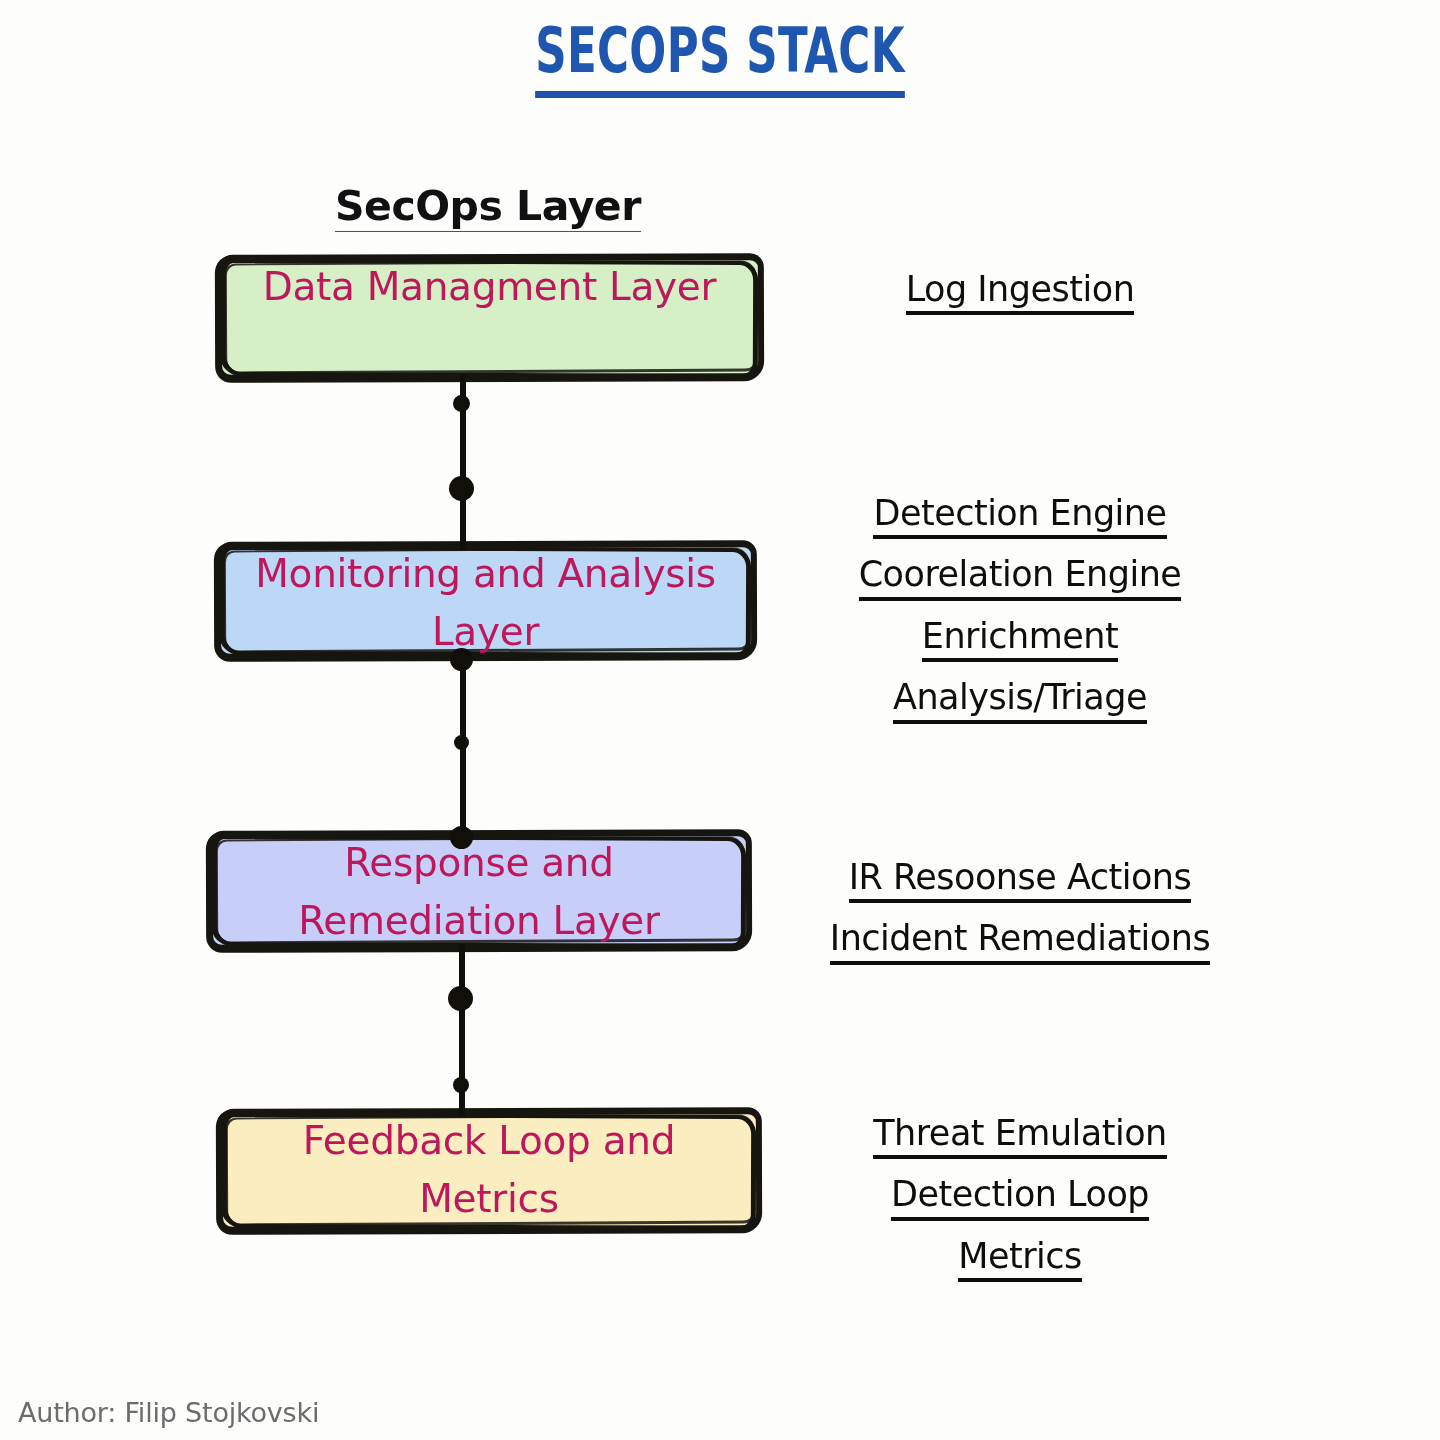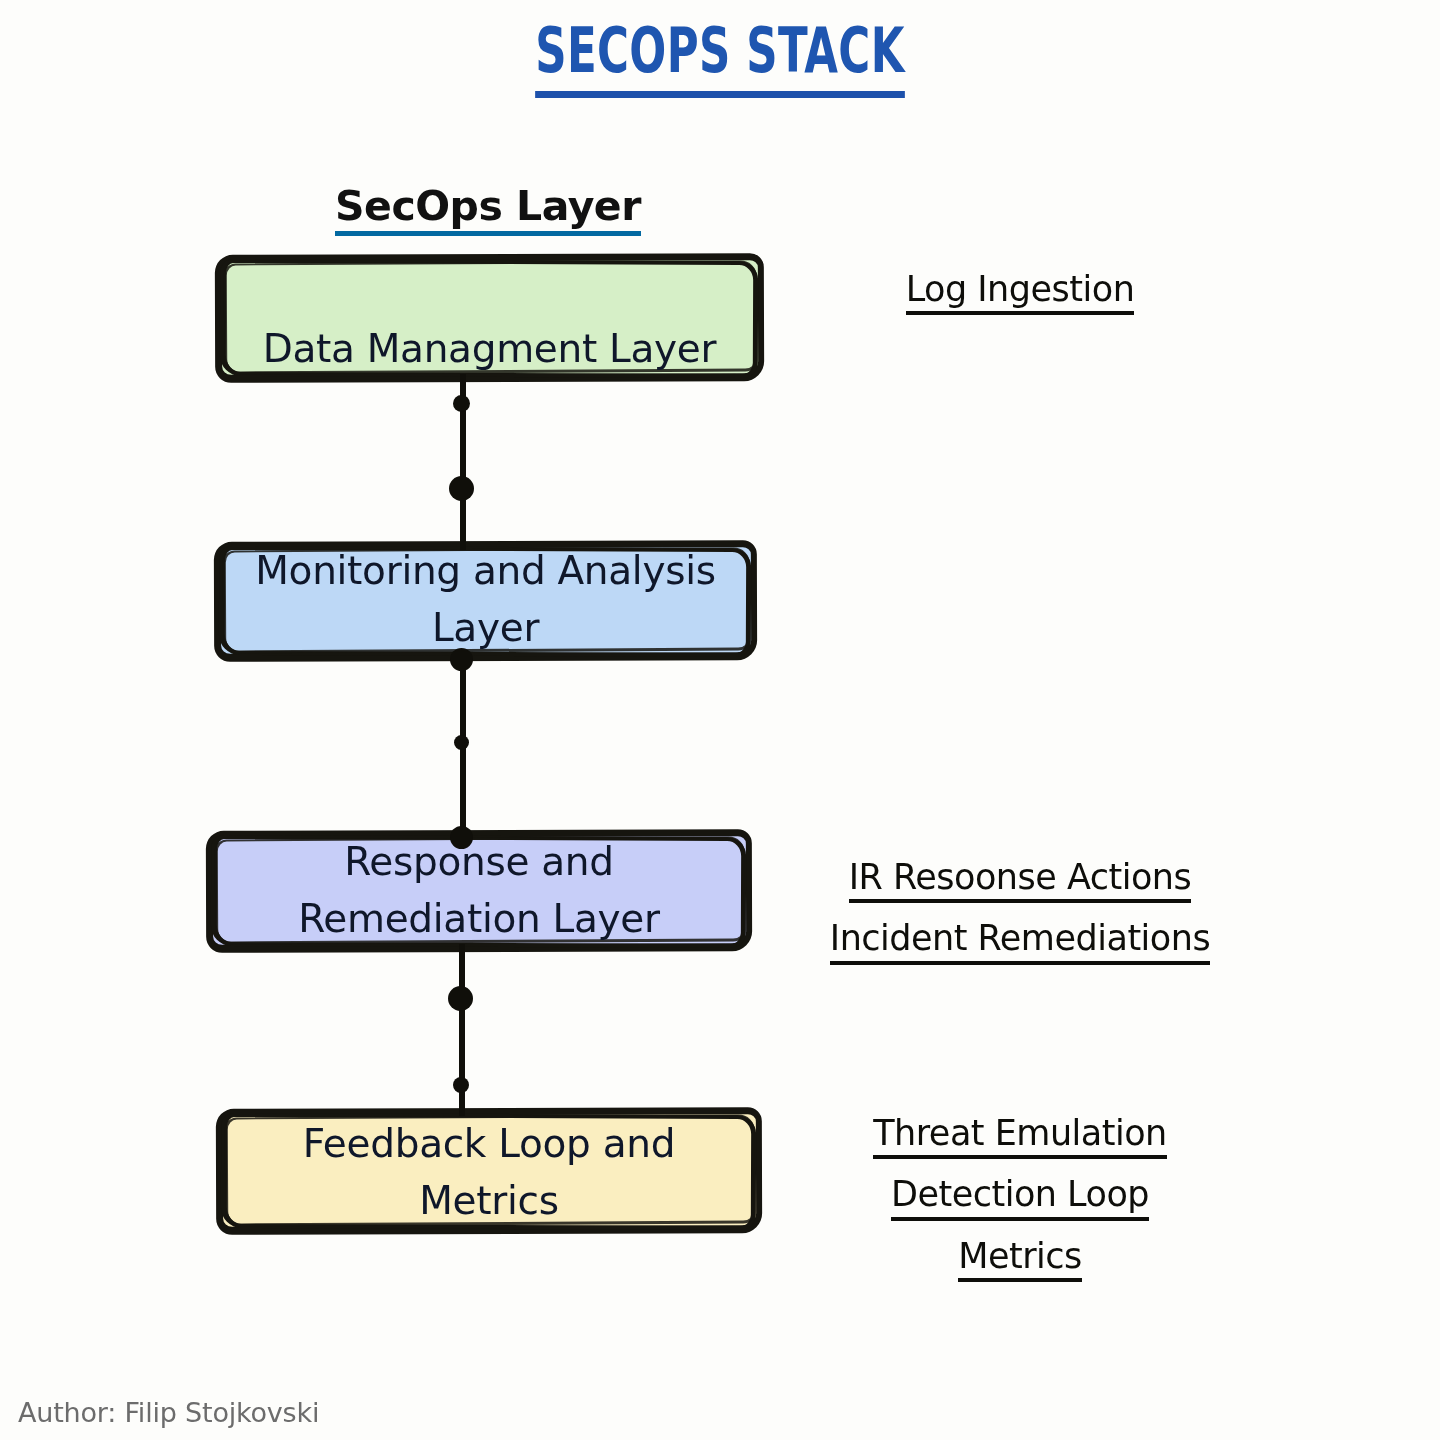--- a/index.html
+++ b/index.html
@@ -51,36 +51,36 @@
     width: 550px;
     text-align: center;
     font-family: "DejaVu Sans", sans-serif;
     font-size: 41px;
     font-weight: 700;
     color: #111;
     letter-spacing: -0.5px;
   }
   #col-heading .tx {
     display: inline-block;
-    border-bottom: 5px solid #0369a1;
+    border-bottom: 1px solid #0369a1;
     padding-bottom: 1px;
   }
 
   
   .node {
     position: absolute;
     box-sizing: border-box;
     display: flex;
-    align-items: flex-end;
+    align-items: flex-start;
     justify-content: center;
     text-align: center;
     font-family: "DejaVu Sans", sans-serif;
     font-size: 39px;
     font-weight: 400;
-    color: #0f172a;
+    color: #be185d;
     line-height: 1.48;
     letter-spacing: -0.3px;
     border-radius: 14px;
   }
   .node .label { position: relative; z-index: 3; padding: 0 12px; }
 
   
   .sketch {
     position: absolute;
     left: 0; top: 0; right: 0; bottom: 0;
@@ -215,20 +215,26 @@
         <i></i>
         <i></i>
       </span>
     <span class="label" style="max-width:400px;">Feedback Loop and Metrics</span>
   </div>
 
   <div class="cap-group" style="left:820px; top:268px; width:400px;">
     <span class="cap">Log Ingestion</span>
   </div>
 
+  <div class="cap-group" style="left:820px; top:492px; width:400px;">
+    <span class="cap">Detection Engine</span>
+    <span class="cap">Coorelation Engine</span>
+    <span class="cap">Enrichment</span>
+    <span class="cap">Analysis/Triage</span>
+  </div>
 
   <div class="cap-group" style="left:820px; top:856px; width:400px;">
     <span class="cap">IR Resoonse Actions</span>
     <span class="cap">Incident Remediations</span>
   </div>
 
   <div class="cap-group" style="left:820px; top:1112px; width:400px;">
     <span class="cap">Threat Emulation</span>
     <span class="cap">Detection Loop</span>
     <span class="cap">Metrics</span>

